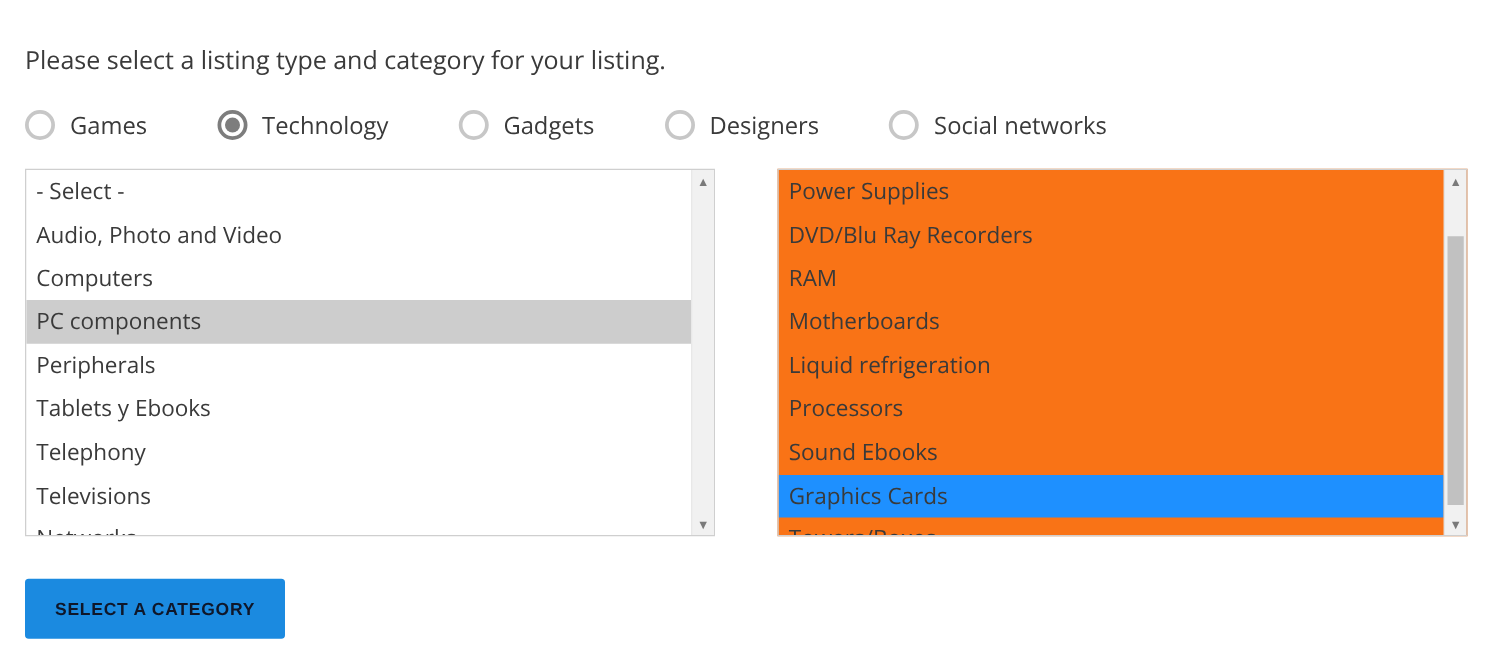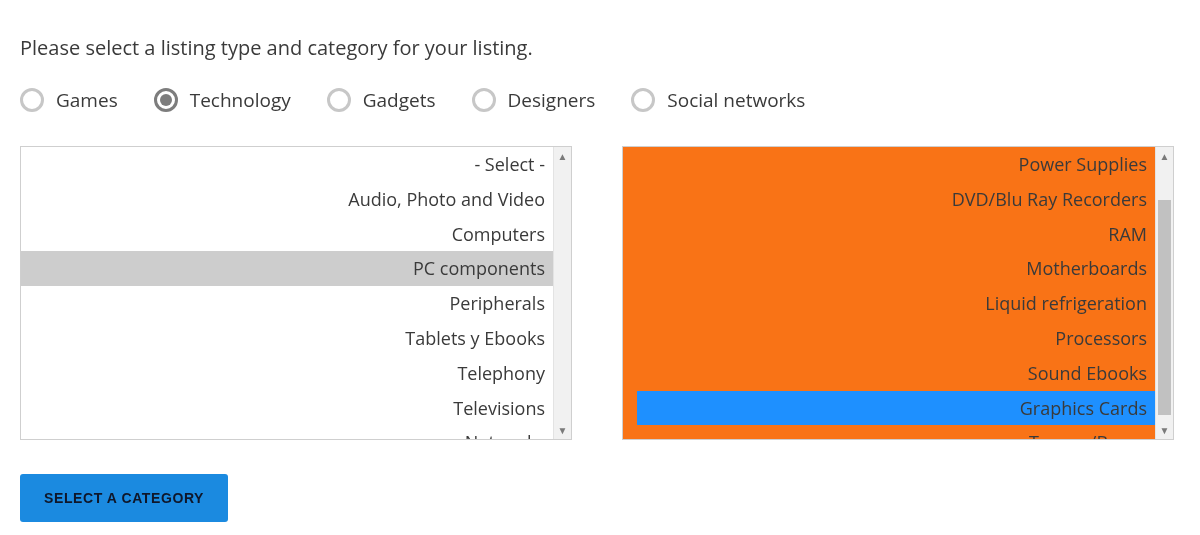--- a/index.html
+++ b/index.html
@@ -16,22 +16,22 @@
   }
   .heading {
     font-size: 20px;
     color: #3a3a3a;
     margin: 0 0 26px 0;
   }
   
   .radio-row {
     display: flex;
     align-items: center;
-    gap: 36px;
-    margin-bottom: 33px;
+    gap: 56px;
+    margin-bottom: 22px;
   }
   .radio-item {
     display: flex;
     align-items: center;
     gap: 12px;
     cursor: pointer;
   }
   .radio {
     width: 24px;
     height: 24px;
@@ -61,42 +61,40 @@
     gap: 50px;
     margin-bottom: 34px;
   }
   .listbox {
     width: 552px;
     height: 294px;
     border: 1px solid #cfcfcf;
     background: #ffffff;
     position: relative;
     overflow: hidden;
-    text-align: right;
   }
   .list-scroll {
     position: absolute;
     top: 0; left: 0; right: 18px; bottom: 0;
     overflow: hidden;
   }
   .listbox .opt {
     padding: 3px 8px;
     font-size: 18px;
     color: #3a3a3a;
     line-height: 1.6;
     cursor: pointer;
     white-space: nowrap;
   }
   .listbox .opt.sel-grey {
     background: #cdcdcd;
   }
   .listbox .opt.highlight-blue {
     background: #1e90ff;
     color: #ffffff;
-    margin-left: 14px;
   }
   .listbox.light-blue {
     background: #f97316;
   }
   .listbox.light-blue .opt {
     color: #3a3a3a;
   }
   
   .sbar {
     position: absolute;

